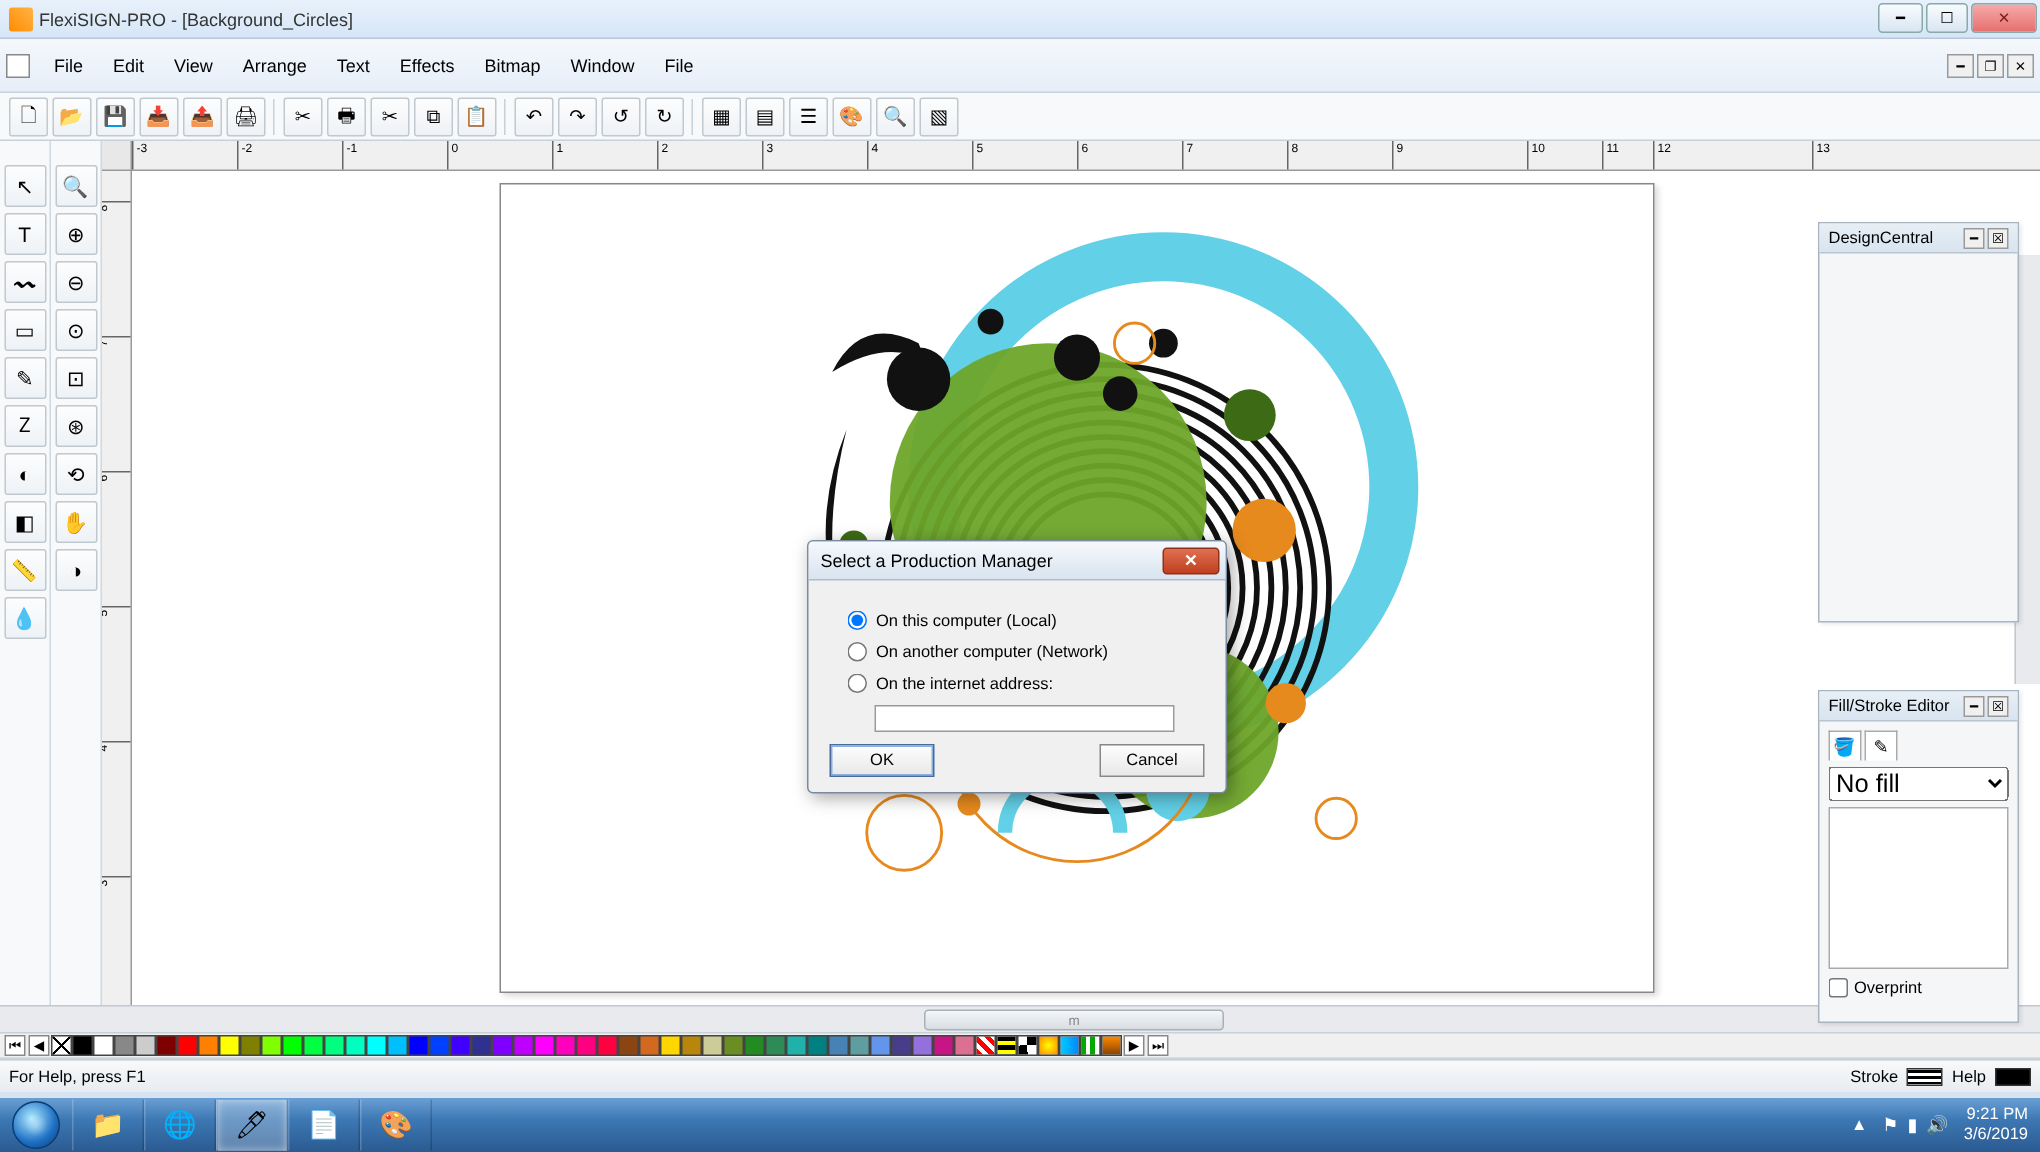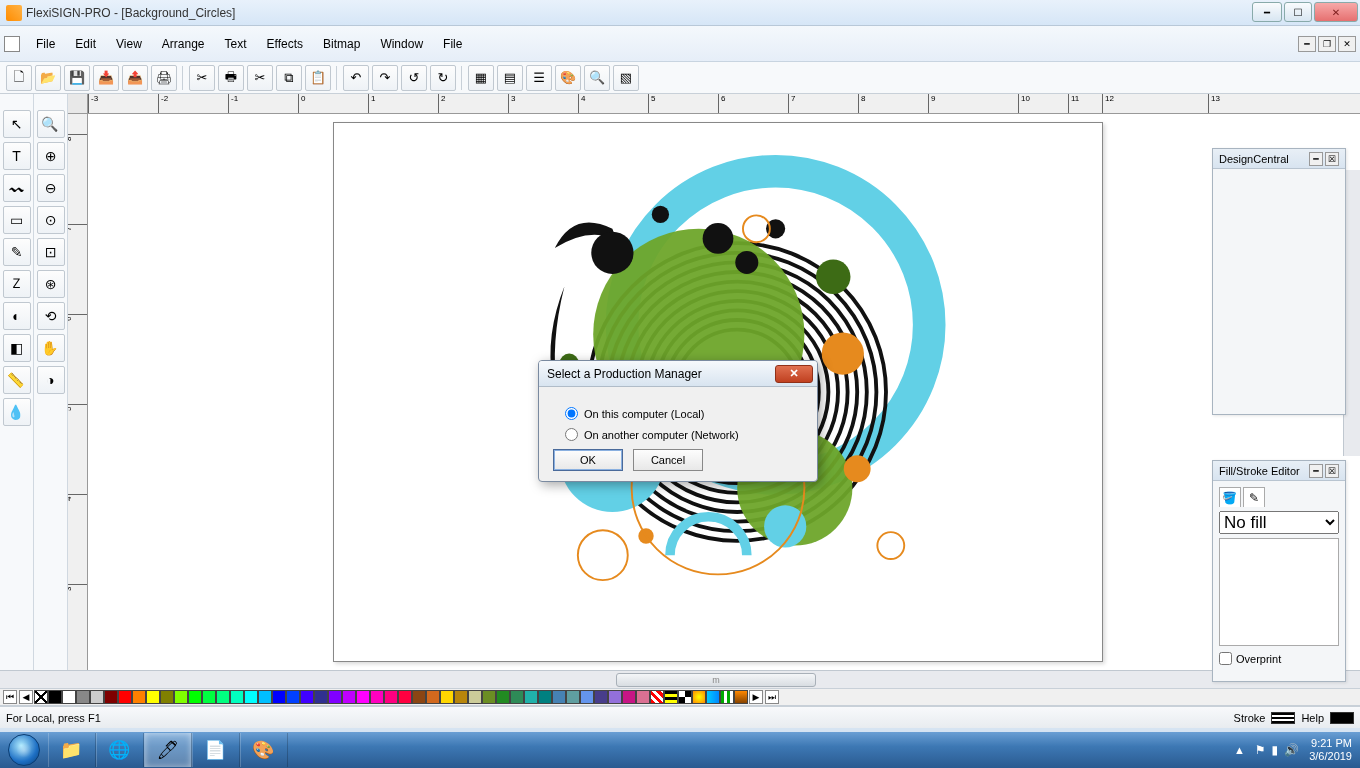--- a/index.html
+++ b/index.html
@@ -62,21 +62,21 @@
 
 .vscroll { position: absolute; top: 76px; right: 0; width: 17px; height: 286px; background: #e8eaee; border-left: 1px solid #c0c8d0; }
 
 
 .dialog { position: absolute; top: 266px; left: 538px; width: 280px; background: #f0f0f0; border: 1px solid #7a8aa0; box-shadow: 3px 3px 12px rgba(0,0,0,.35); border-radius: 4px; overflow: hidden; }
 .dialog-title { height: 26px; background: linear-gradient(#f6f9fc,#d8e4f0); display: flex; align-items: center; padding-left: 8px; font-size: 12px; border-bottom: 1px solid #b0bcc8; }
 .dialog-close { margin-left: auto; margin-right: 4px; width: 38px; height: 18px; background: linear-gradient(#e07050,#c04020); border-radius: 3px; border: 1px solid #903018; color: #fff; font-size: 11px; font-weight: bold; display: flex; align-items: center; justify-content: center; cursor: pointer; }
 .dialog-body { padding: 12px 14px 10px; font-size: 11px; }
 .radio-row { display: flex; align-items: center; gap: 6px; margin: 8px 12px; }
 .radio-row input[type=text] { width: 200px; margin-left: 18px; margin-top: 2px; border: 1px solid #999; height: 18px; }
-.dialog-btns { display: flex; justify-content: flex-start; gap: 10px; margin-top: 8px; }
+.dialog-btns { display: flex; justify-content: space-between; gap: 10px; margin-top: 8px; }
 .dbtn { width: 70px; height: 22px; border: 1px solid #888; background: linear-gradient(#fdfdfd,#e8e8e8); font-size: 11px; cursor: pointer; }
 .dbtn.default { border: 1px solid #4a6a9a; box-shadow: 0 0 0 1px #8ab0e0 inset; }
 
 
 .hscroll { height: 18px; background: #e8eaee; border-top: 1px solid #c0c8d0; display: flex; align-items: center; }
 .hscroll .thumb { margin-left: 616px; width: 200px; height: 14px; background: linear-gradient(#f4f6f8,#d8dde2); border: 1px solid #a8b0b8; border-radius: 3px; display: flex; align-items: center; justify-content: center; font-size: 9px; color: #888; }
 
 
 .swatchbar { height: 18px; background: #f0f0f0; border-top: 1px solid #c8d0d8; border-bottom: 1px solid #c8d0d8; display: flex; align-items: center; padding: 0 2px; gap: 0; }
 .swatchbar .nav { width: 14px; height: 14px; border: 1px solid #888; background: #fff; font-size: 9px; display: flex; align-items: center; justify-content: center; cursor: pointer; margin: 0 1px; }
@@ -314,20 +314,25 @@
       <div class="dialog-close">✕</div>
     </div>
     <div class="dialog-body">
       <div class="radio-row">
         <input type="radio" name="pm" checked="" style="">
         <span>On this computer (Local)</span>
       </div>
       <div class="radio-row">
         <input type="radio" name="pm" style="">
         <span>On another computer (Network)</span>
+      </div>
+      <div class="radio-row" style="flex-wrap:wrap">
+        <input type="radio" name="pm" style="">
+        <span>On the internet address:</span>
+        <input type="text" style="">
       </div>
       <div class="dialog-btns">
         <button class="dbtn default">OK</button>
         <button class="dbtn">Cancel</button>
       </div>
     </div>
   </div>
 </div>
 
 <div class="hscroll">
@@ -388,21 +393,21 @@
       <div class="swatch" style="background: radial-gradient(rgb(255, 255, 0), rgb(255, 136, 0));"></div>
       <div class="swatch" style="background: linear-gradient(90deg, rgb(0, 204, 255), rgb(0, 136, 255));"></div>
       <div class="swatch" style="background: repeating-linear-gradient(90deg, rgb(0, 170, 0), rgb(0, 170, 0) 3px, rgb(255, 255, 255) 3px, rgb(255, 255, 255) 6px);"></div>
       <div class="swatch" style="background: linear-gradient(rgb(255, 136, 0), rgb(136, 68, 0));"></div>
     </div>
   <div class="nav">▶</div>
   <div class="nav">⏭</div>
 </div>
 
 <div class="statusbar">
-  <span>For Local, press F1</span>
+  <span>For Help, press F1</span>
   <div class="right">
     <span>Stroke</span>
     <div class="sw" style="background:repeating-linear-gradient(0deg,#000,#000 2px,#fff 2px,#fff 4px)"></div>
     <span>Help</span>
     <div class="sw" style="background:#000"></div>
   </div>
 </div>
 
 <div class="taskbar">
   <div class="start">

